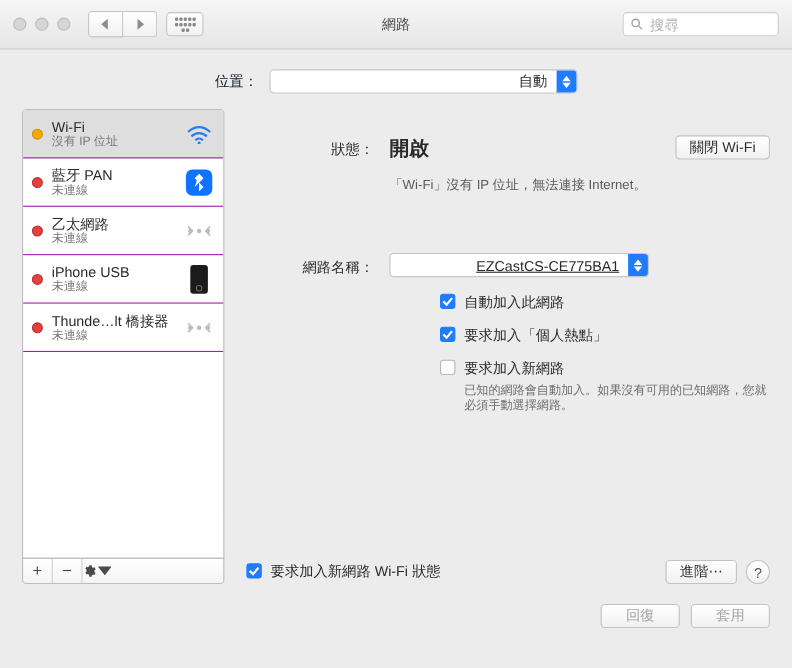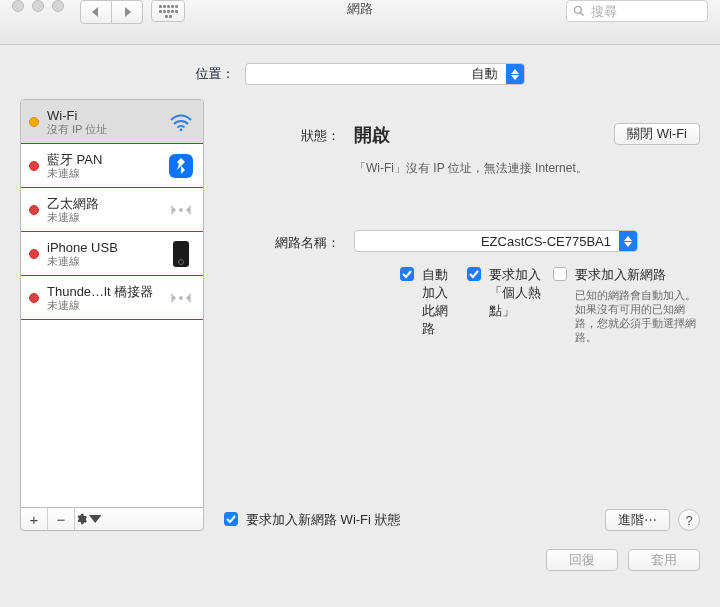--- a/index.html
+++ b/index.html
@@ -18,21 +18,21 @@
     width: 720px;
     height: 607px;
     background: #ececec;
     box-sizing: border-box;
   }
 
   
   .titlebar {
     height: 44px;
     display: flex;
-    align-items: flex-start;
+    align-items: center;
     border-bottom: 1px solid #c9c9c9;
     background: linear-gradient(#f6f6f6, #e6e6e6);
     position: relative;
   }
   .traffic {
     display: flex;
     gap: 8px;
     padding-left: 12px;
   }
   .traffic span {
@@ -240,23 +240,23 @@
     background: linear-gradient(#ffffff,#f1f1f1);
     border: 1px solid #c3c3c3;
     border-radius: 4px;
     font-size: 13px;
     display:inline-flex; align-items:center; justify-content:center;
     box-sizing: border-box;
     color:#2e2e2e;
   }
   .mac-btn.disabled { color:#a5a5a5; }
   .network-name-row { margin-top: 54px; }
-  .network-popup { width: 284px; }
-
-  .checks { margin-top: 14px; margin-left: 176px; display:flex; gap:12px; }
+  .network-popup { width: 236px; text-decoration: underline; }
+
+  .checks { margin-top: 14px; margin-left: 176px; display:flex; flex-direction:column; gap:12px; }
   .check {
     display:flex; align-items:flex-start; gap:8px;
   }
   .checkbox {
     width: 14px; height: 14px;
     border: 1px solid #b7b7b7;
     border-radius: 3px;
     background: #fff;
     box-sizing: border-box;
     flex-shrink: 0;

